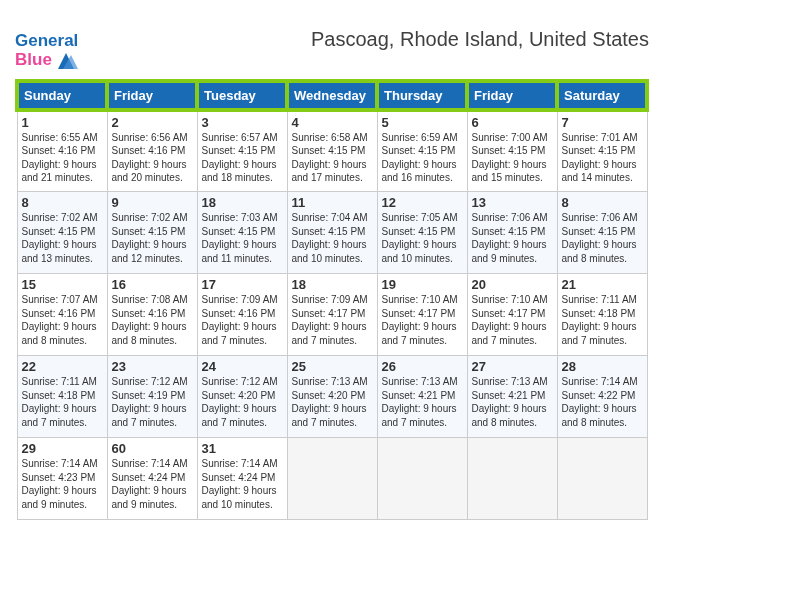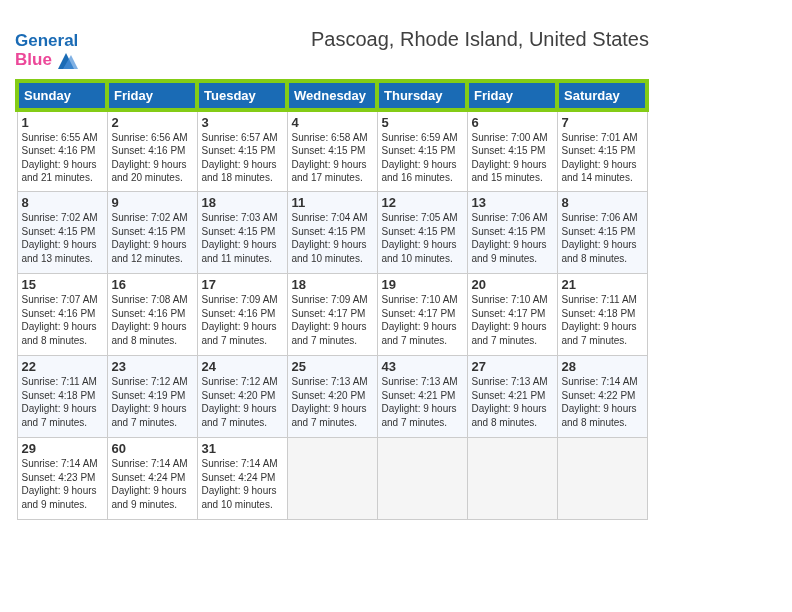--- a/index.html
+++ b/index.html
@@ -229,21 +229,21 @@
         </td>
         <td>
           <span class="day-num">24</span>
           <span class="day-info">Sunrise: 7:12 AM<br>Sunset: 4:20 PM<br>Daylight: 9 hours<br>and 7 minutes.</span>
         </td>
         <td>
           <span class="day-num">25</span>
           <span class="day-info">Sunrise: 7:13 AM<br>Sunset: 4:20 PM<br>Daylight: 9 hours<br>and 7 minutes.</span>
         </td>
         <td>
-          <span class="day-num">43</span>
+          <span class="day-num">26</span>
           <span class="day-info">Sunrise: 7:13 AM<br>Sunset: 4:21 PM<br>Daylight: 9 hours<br>and 7 minutes.</span>
         </td>
         <td>
           <span class="day-num">27</span>
           <span class="day-info">Sunrise: 7:13 AM<br>Sunset: 4:21 PM<br>Daylight: 9 hours<br>and 8 minutes.</span>
         </td>
         <td>
           <span class="day-num">28</span>
           <span class="day-info">Sunrise: 7:14 AM<br>Sunset: 4:22 PM<br>Daylight: 9 hours<br>and 8 minutes.</span>
         </td>

